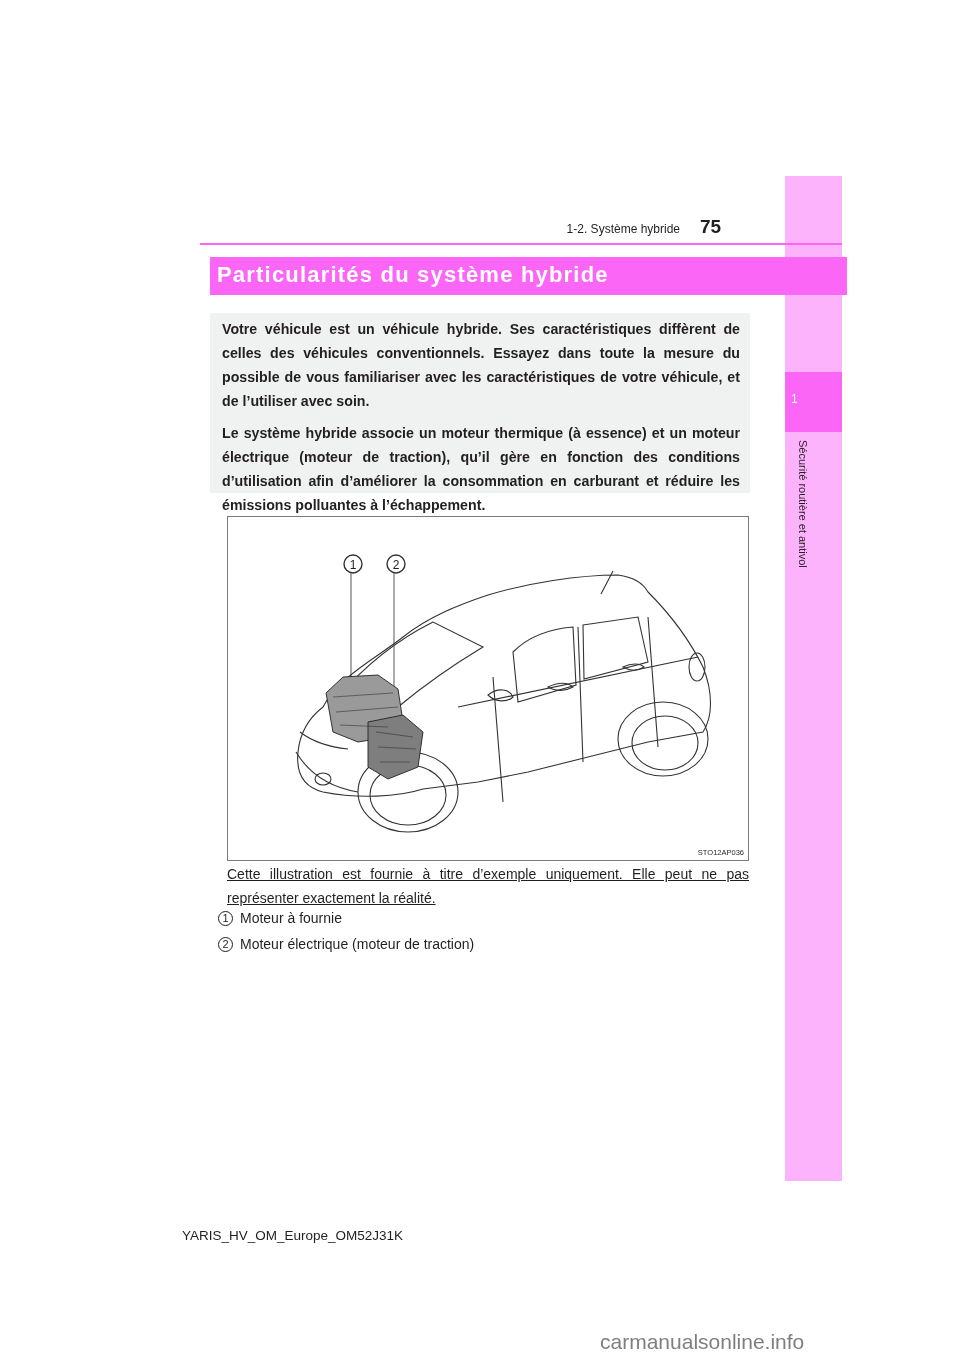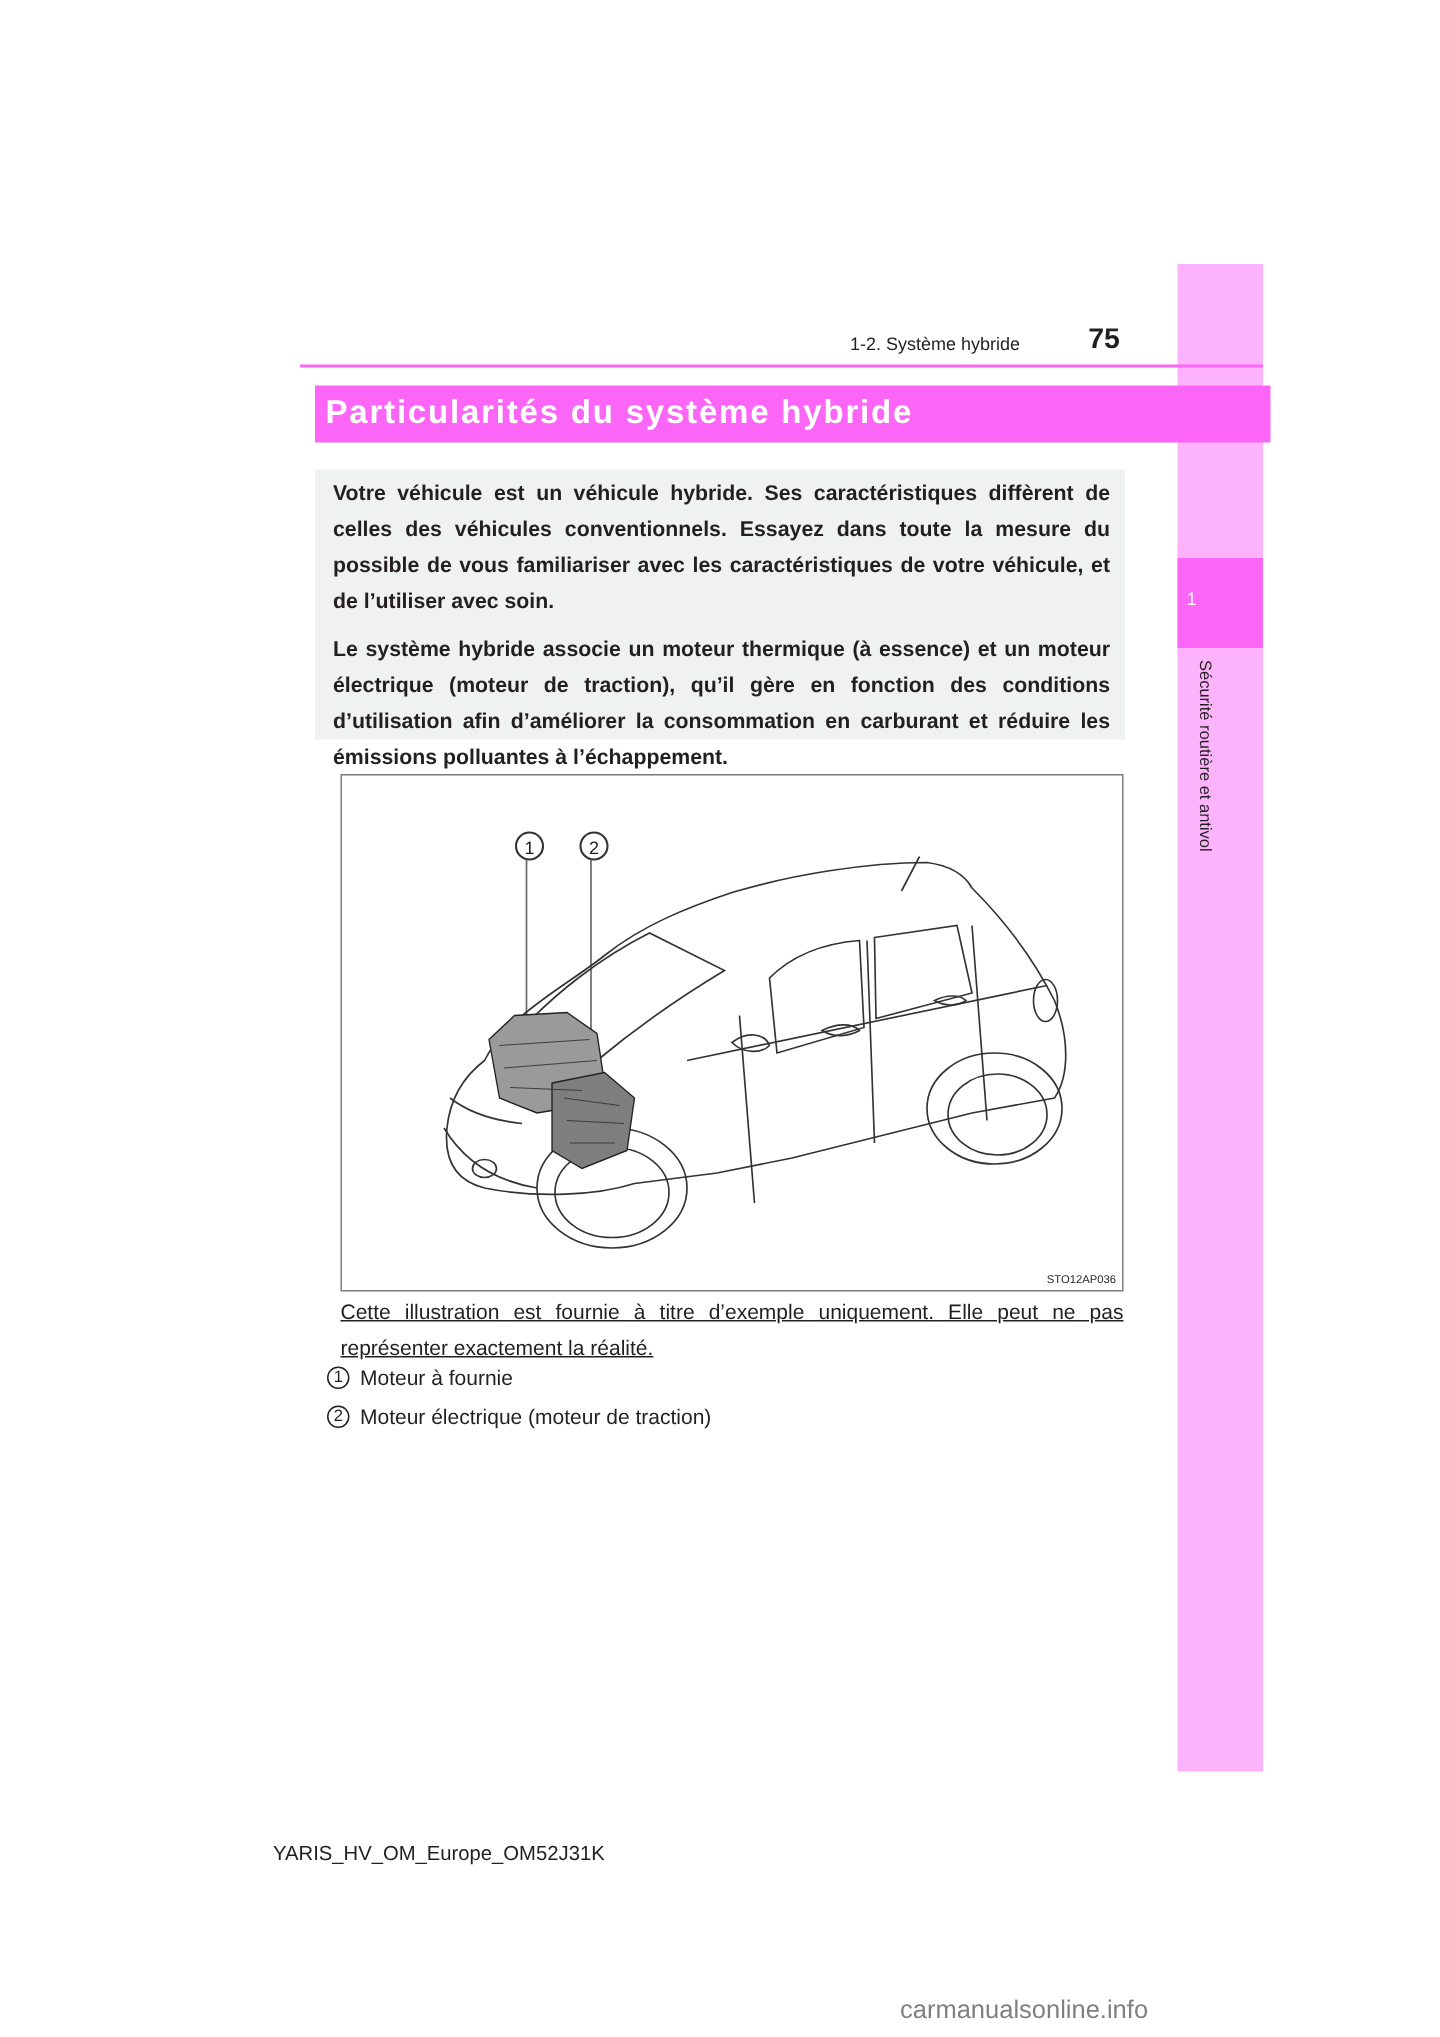--- a/index.html
+++ b/index.html
@@ -4,33 +4,33 @@
 <style>
   html, body { margin:0; padding:0; }
   body { width:960px; height:1358px; position:relative; background:#ffffff; font-family:"Liberation Sans", sans-serif; color:#231f20; overflow:hidden; }
   .side-tab { position:absolute; left:785px; top:176px; width:57px; height:1005px; background:#fdb3fb; }
   .side-tab-active { position:absolute; left:785px; top:372px; width:57px; height:60px; background:#fb66f7; color:#ffffff; font-size:12px; }
   .side-tab-active span { position:absolute; left:6px; top:20px; }
   .side-label { position:absolute; left:797px; top:440px; width:20px; height:180px; }
   .side-label span { position:absolute; left:0; top:0; writing-mode:vertical-rl; font-size:11px; color:#231f20; white-space:nowrap; }
   .header-line { position:absolute; left:200px; top:243px; width:642px; height:2px; background:#fb66f7; }
   .section-ref { position:absolute; left:520px; top:222px; width:160px; text-align:right; font-size:12px; }
-  .page-num { position:absolute; left:700px; top:216px; width:72px; text-align:center; font-size:19px; font-weight:bold; }
+  .page-num { position:absolute; left:700px; top:216px; width:72px; text-align:left; font-size:19px; font-weight:bold; }
   .title-bar { position:absolute; left:210px; top:257px; width:637px; height:38px; background:#fb66f7; }
   .title-bar h1 { margin:0; position:absolute; left:7px; top:5px; font-size:22px; font-weight:bold; color:#ffffff; letter-spacing:1.2px; }
   .intro-box { position:absolute; left:210px; top:313px; width:540px; height:180px; background:#f0f1f1; box-sizing:border-box; padding:4px 10px 0 12px; }
   .intro-box p { margin:0 0 8px 0; font-size:14.2px; font-weight:bold; line-height:24px; text-align:justify; }
   .figure { position:absolute; left:227px; top:516px; width:522px; height:345px; border:1px solid #7a7a7a; box-sizing:border-box; background:#fff; }
   .figure svg { position:absolute; left:0; top:0; }
   .fig-code { position:absolute; right:4px; bottom:3px; font-size:7.5px; }
   .caption { position:absolute; left:227px; top:862px; width:522px; font-size:14px; line-height:24px; text-align:justify;text-decoration:underline; }
   .legend-item { position:absolute; left:218px; font-size:14px; display:flex; align-items:center; }
   .circ { display:inline-block; width:15px; height:15px; border:1px solid #231f20; border-radius:50%; font-size:11px; text-align:center; line-height:15px; margin-right:7px; box-sizing:border-box; line-height:13px; }
   .footer { position:absolute; left:182px; top:1228px; font-size:13.5px; }
-  .watermark { position:absolute; left:600px; top:1330px; font-size:17px; color:#7f7f7f; }
+  .watermark { position:absolute; left:600px; top:1330px; font-size:21px; color:#7f7f7f; }
 </style>
 </head>
 <body>
 
 <div class="side-tab"></div>
 <div class="side-tab-active">
     <span>1</span>
   </div>
 <div class="side-label">
     <span>Sécurité routière et antivol</span>

